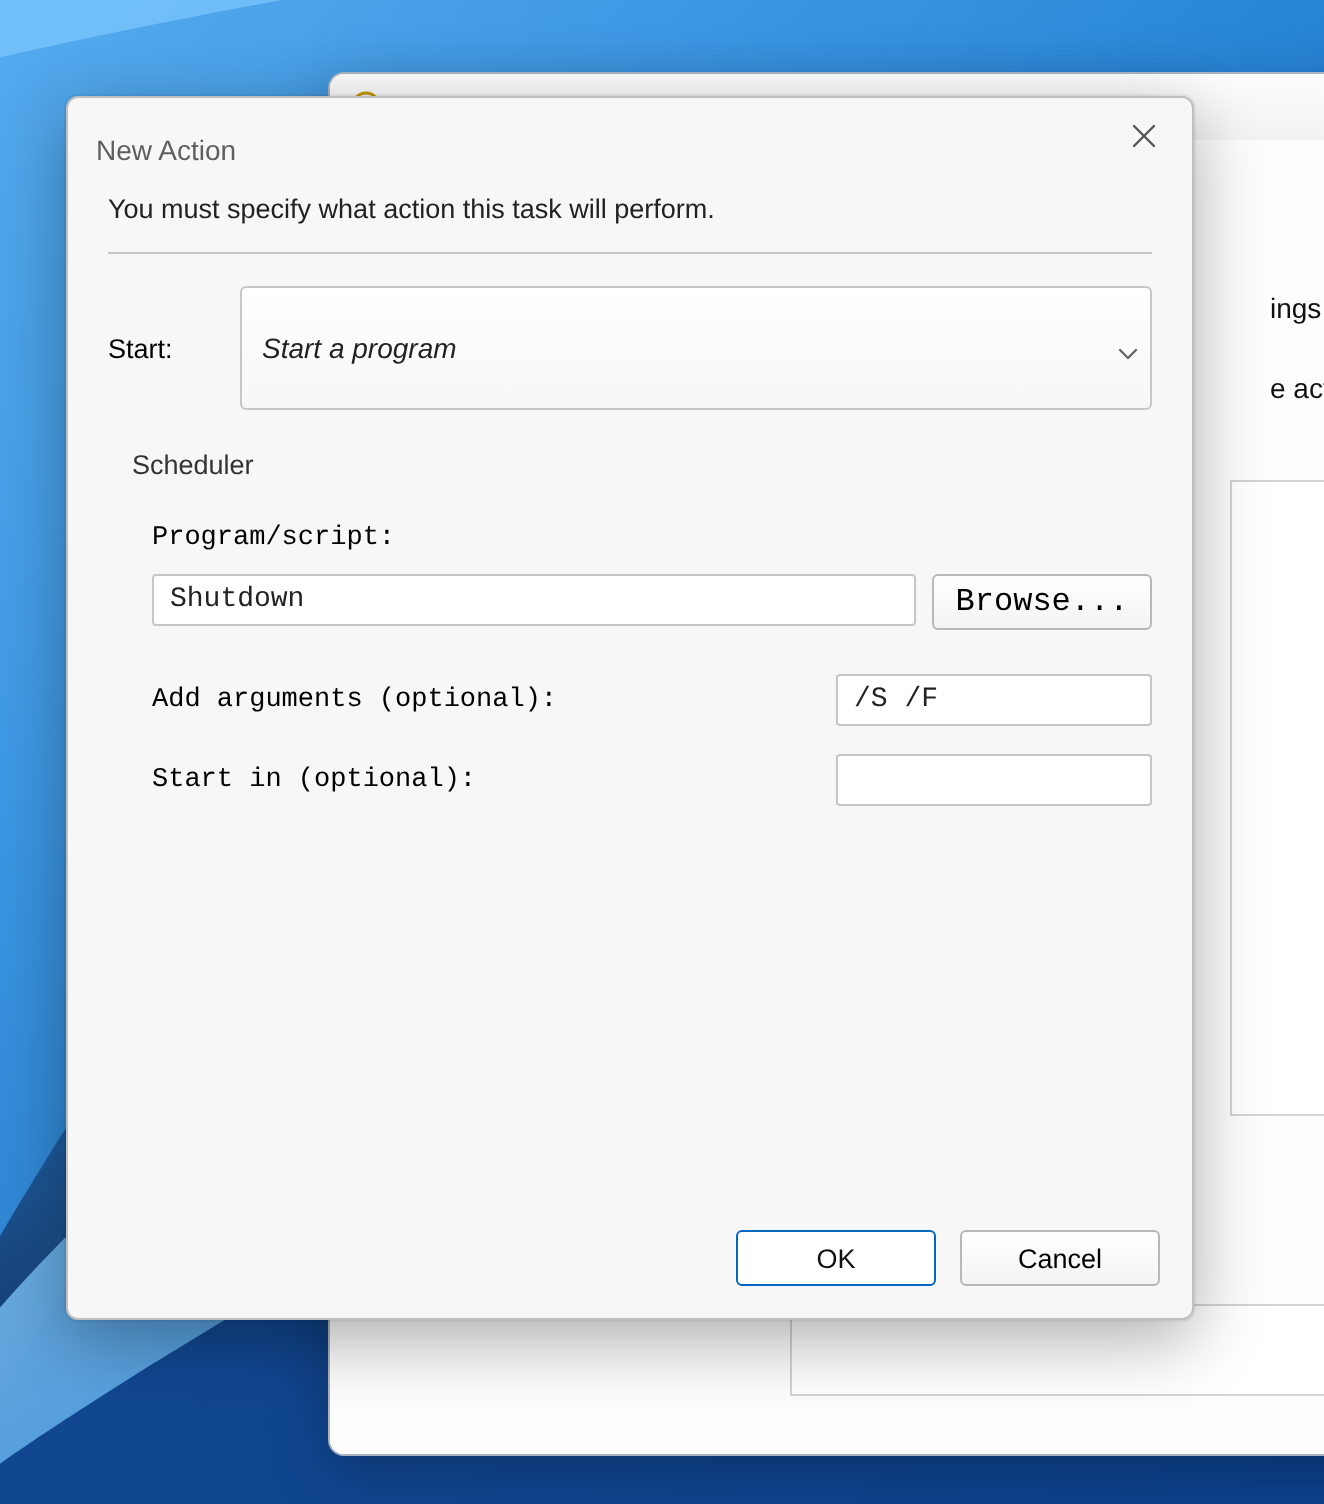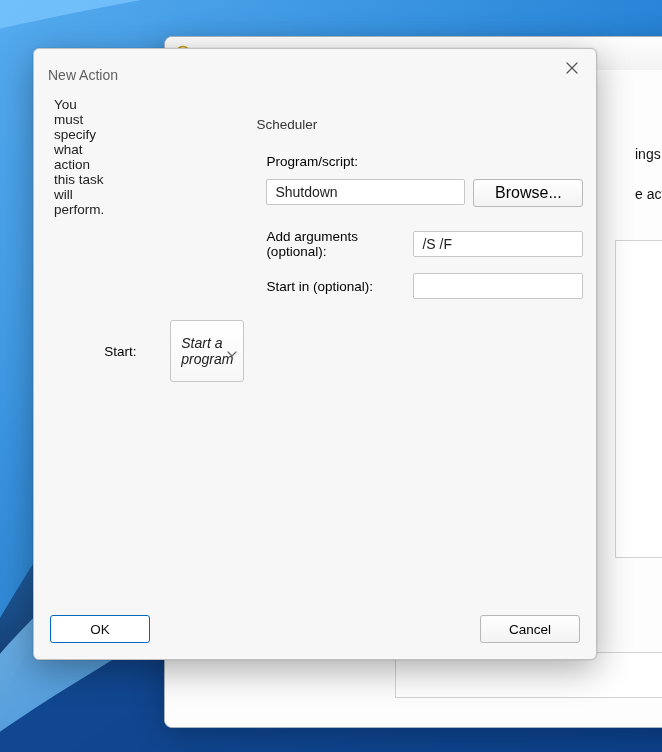--- a/index.html
+++ b/index.html
@@ -144,21 +144,21 @@
     display: flex;
     align-items: center;
     justify-content: center;
     border-radius: 4px;
   }
 
   .dialog .dlg-content {
     flex: 1;
     padding: 14px 20px 0 20px;
     display: flex;
-    flex-direction: row;
+    flex-direction: column;
   }
 
   .dialog .intro {
     font-size: 13.5px;
     color: #222;
   }
 
   .dialog hr.sep {
     border: none;
     border-top: 1px solid #c7c7c7;
@@ -204,20 +204,21 @@
     padding-left: 12px;
   }
   .settings-block .settings-title {
     font-size: 13.5px;
     color: #333;
     margin-bottom: 22px;
   }
 
   .field-group {
     padding-left: 10px;
+    font-family: Liberation Mono, monospace;
   }
 
   .prog-label {
     font-size: 13.5px;
     margin-bottom: 10px;
   }
   .prog-row {
     display: flex;
     align-items: flex-start;
     gap: 8px;
@@ -246,26 +247,26 @@
     cursor: default;
   }
 
   .pair-row {
     display: flex;
     align-items: center;
     justify-content: space-between;
     margin-bottom: 14px;
   }
   .pair-row .pair-label { font-size: 13.5px; }
-  .pair-row .pair-input { width: 170px; }
+  .pair-row .pair-input { width: 158px; }
 
   .dlg-footer {
     padding: 12px 16px 16px 16px;
     display: flex;
-    justify-content: space-between;
+    justify-content: flex-end;
     gap: 12px;
   }
   .btn {
     width: 100px;
     height: 28px;
     border: 1px solid #b8b8b8;
     border-radius: 3px;
     background: linear-gradient(#ffffff, #f3f3f3);
     font-family: inherit;
     font-size: 13.5px;

